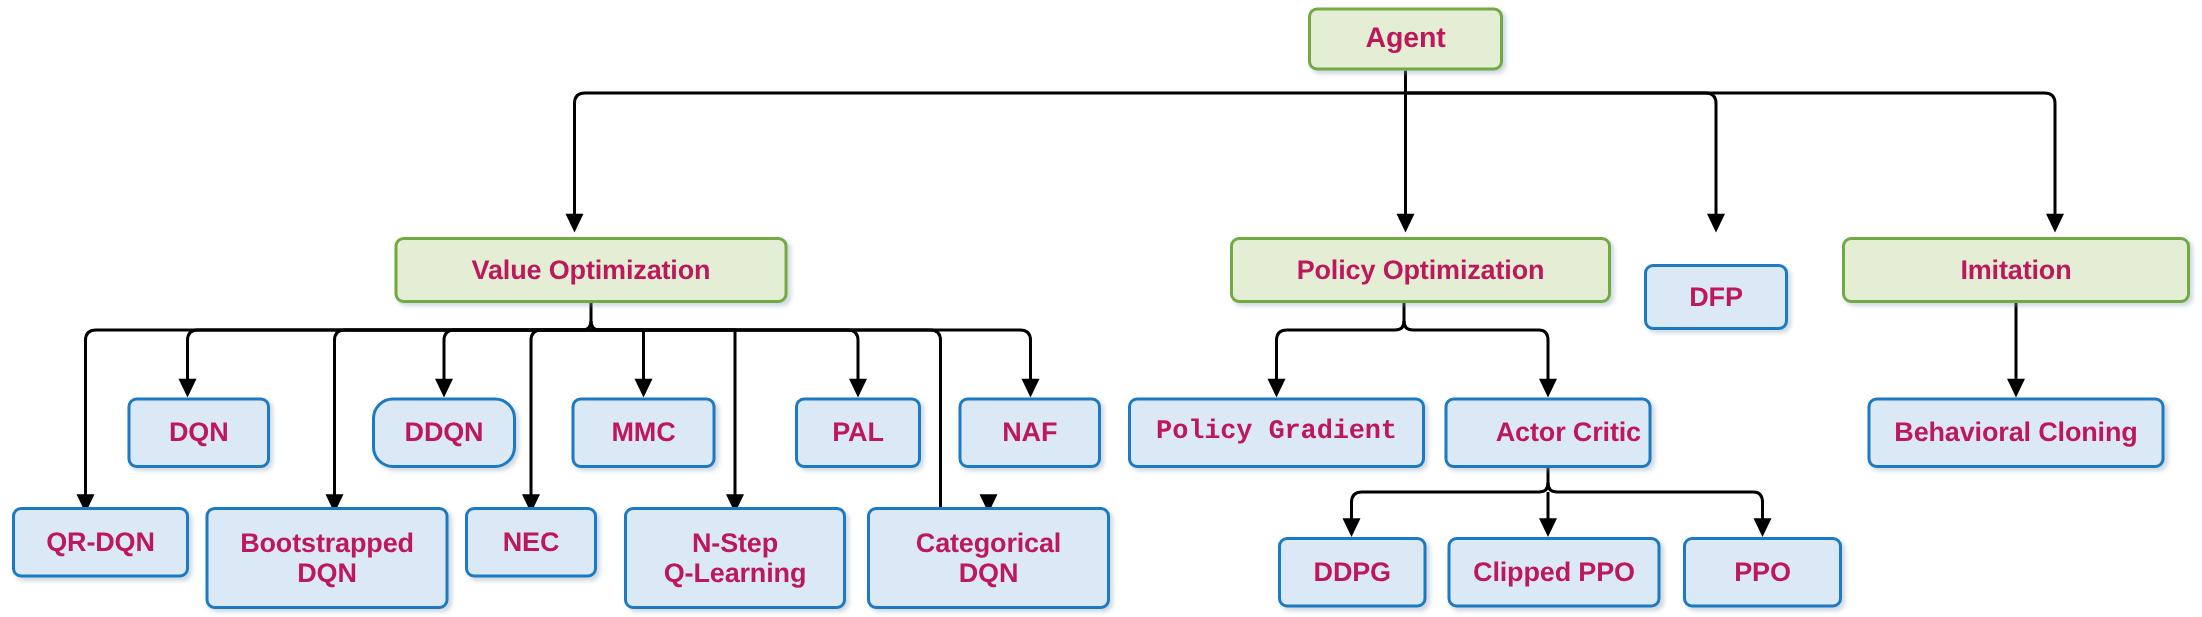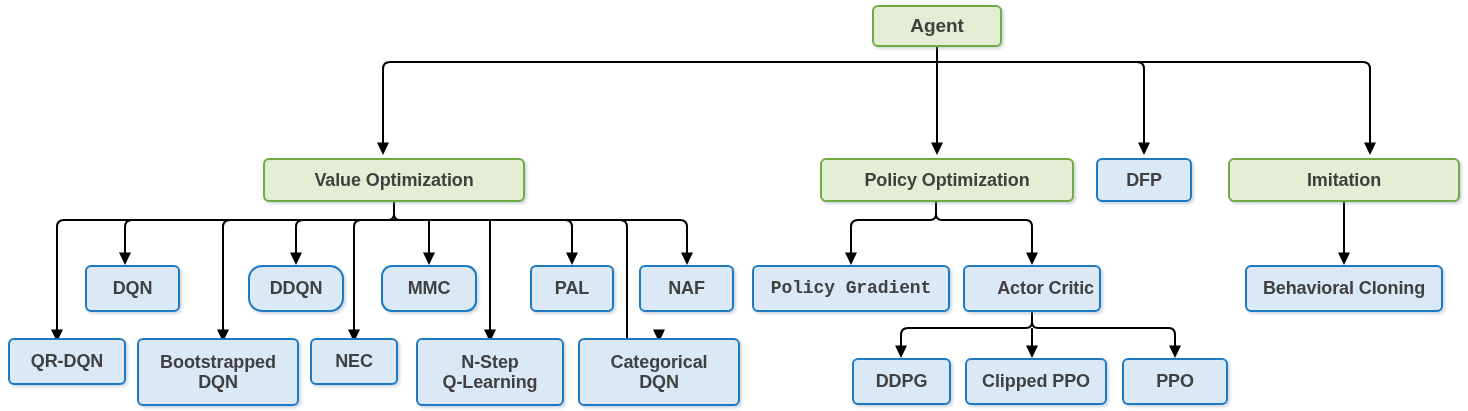--- a/index.html
+++ b/index.html
@@ -23,21 +23,21 @@
   }
   .node{
     position:absolute;
     box-sizing:border-box;
     display:flex;
     align-items:center;
     justify-content:center;
     text-align:center;
     border-radius:6px;
     font-weight:bold;
-    color:#404040;
+    color:#be185d;
     line-height:1.12;
     letter-spacing:-0.1px;
     box-shadow:2px 2px 3px rgba(140,160,180,0.42);
     z-index:2;
     padding:1px 5px;
   }
   .node.green{
     background:#e3eed4;
     border:2.4px solid #71a942;
   }
@@ -103,33 +103,33 @@
   <div id="nodes-layer">
       <div class="node green" style="left: 872px; top: 5px; width: 130px; height: 42px; font-size: 19px;">
         <span class="lbl">Agent</span>
       </div>
       <div class="node green" style="left: 263px; top: 158px; width: 262px; height: 44px; font-size: 18px;">
         <span class="lbl">Value Optimization</span>
       </div>
       <div class="node green" style="left: 820px; top: 158px; width: 254px; height: 44px; font-size: 18px;">
         <span class="lbl">Policy Optimization</span>
       </div>
-      <div class="node blue" style="left: 1096px; top: 158px; width: 96px; height: 44px; font-size: 18px;">
+      <div class="node blue" style="left: 1096px; top: 176px; width: 96px; height: 44px; font-size: 18px;">
         <span class="lbl">DFP</span>
       </div>
       <div class="node green" style="left: 1228px; top: 158px; width: 232px; height: 44px; font-size: 18px;">
         <span class="lbl">Imitation</span>
       </div>
       <div class="node blue" style="left: 85px; top: 265px; width: 95px; height: 47px; font-size: 18px;">
         <span class="lbl">DQN</span>
       </div>
       <div class="node blue" style="left: 248px; top: 265px; width: 96px; height: 47px; font-size: 18px; border-radius: 14px;">
         <span class="lbl">DDQN</span>
       </div>
-      <div class="node blue" style="left: 381px; top: 265px; width: 96px; height: 47px; font-size: 18px; border-radius: 11px;">
+      <div class="node blue" style="left: 381px; top: 265px; width: 96px; height: 47px; font-size: 18px;">
         <span class="lbl">MMC</span>
       </div>
       <div class="node blue" style="left: 530px; top: 265px; width: 84px; height: 47px; font-size: 18px;">
         <span class="lbl">PAL</span>
       </div>
       <div class="node blue" style="left: 639px; top: 265px; width: 95px; height: 47px; font-size: 18px;">
         <span class="lbl">NAF</span>
       </div>
       <div class="node blue" style="left: 8px; top: 338px; width: 118px; height: 47px; font-size: 18px;">
         <span class="lbl">QR-DQN</span>

